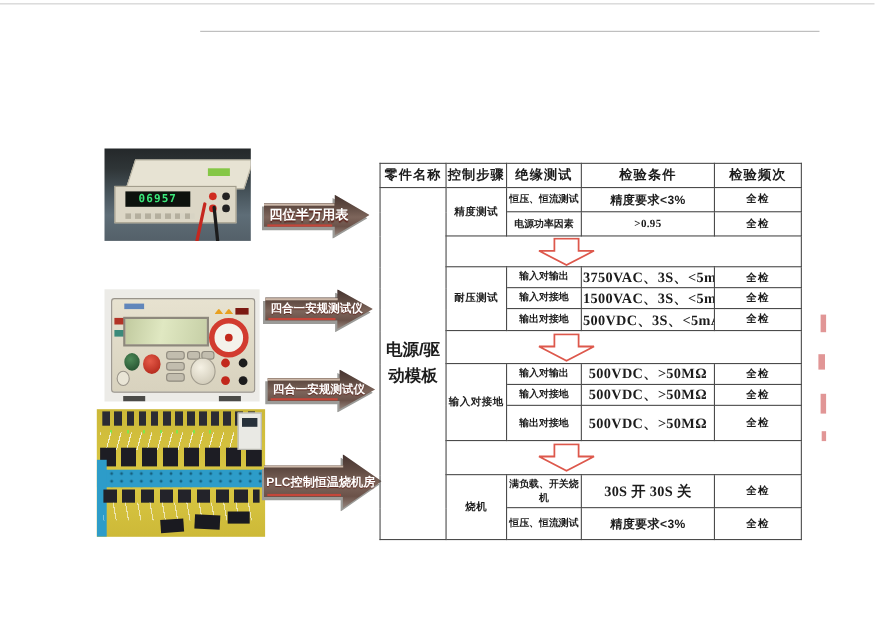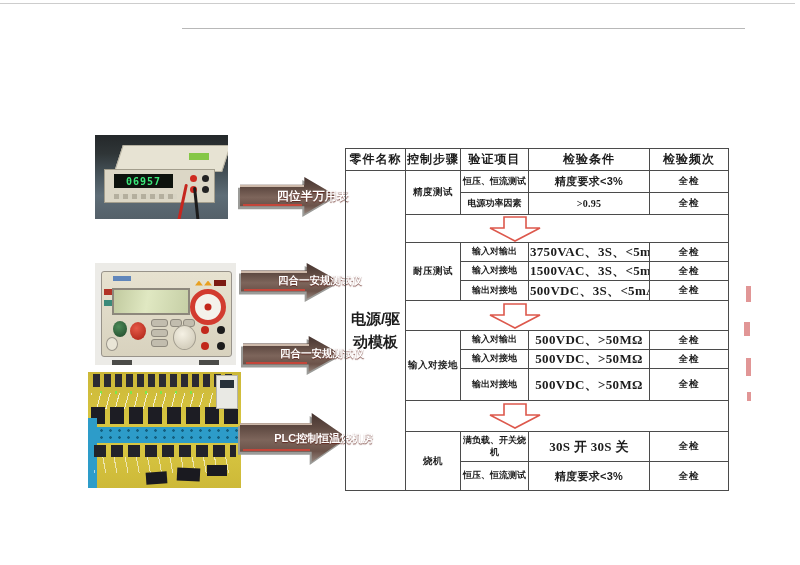--- a/index.html
+++ b/index.html
@@ -82,21 +82,21 @@
   
   .big-arrow{position:absolute;--arr:polygon(0 21%,67% 21%,67% 0,100% 50%,67% 100%,67% 79%,0 79%);}
   .big-arrow .shadow{position:absolute;left:0;top:0;width:100%;height:100%;
     transform:translate(-2px,3px);background:#9b9b98;clip-path:var(--arr);}
   .big-arrow .abody{position:absolute;left:0;top:0;width:100%;height:100%;
     background:linear-gradient(180deg,#463430 0%,#5e4941 28%,#7d655b 55%,#6b5249 78%,#94847c 100%);
     clip-path:var(--arr);}
   .big-arrow .abody::before{content:"";position:absolute;left:0;top:21%;width:67%;height:2px;background:#cdb9aa;}
   .big-arrow .redline{position:absolute;left:3%;width:62%;bottom:22%;height:2px;background:#c4463a;}
   .big-arrow .albl{position:absolute;left:5%;top:50%;transform:translateY(-50%);
-    color:#ffffff;font-weight:bold;white-space:nowrap;text-shadow:0 1px 1px rgba(90,25,18,.8);margin-left:32px;}
+    color:#ffffff;font-weight:bold;white-space:nowrap;text-shadow:0 1px 1px rgba(90,25,18,.8);}
   .arrow1{left:240px;top:177px;width:96px;height:37px;}  .arrow1 .albl{font-size:12px;}
   .arrow2{left:241px;top:263px;width:98px;height:36px;}  .arrow2 .albl{font-size:10.5px;}
   .arrow3{left:243px;top:336px;width:98px;height:36px;}  .arrow3 .albl{font-size:10.5px;}
   .arrow4{left:240px;top:413px;width:107px;height:49px;} .arrow4 .albl{font-size:11px;left:2%;text-align:center;}
 
   
   .tblwrap{position:absolute;left:345px;top:148px;}
   table.insp{border-collapse:collapse;table-layout:fixed;width:383px;
     font-family:"Liberation Sans",sans-serif;color:#1c1c1c;}
   table.insp th,table.insp td{border:1px solid #4b4b4b;padding:0 1px;text-align:center;
@@ -217,21 +217,21 @@
         <col style="width:60px">
           <col style="width:55px">
           <col style="width:68px">
         <col style="width:121px">
           <col style="width:79px">
       </colgroup>
       <tbody>
           <tr class="h22">
         <th>零件名称</th>
         <th>控制步骤</th>
-        <th>验证项目</th>
+        <th>绝缘测试</th>
         <th>检验条件</th>
         <th>检验频次</th>
       </tr>
       <tr class="h22">
         <td class="c-part" rowspan="13">电源/驱动模板</td>
         <td class="c-step" rowspan="2">精度测试</td>
         <td class="c-item">恒压、恒流测试</td>
         <td class="c-cond cn">精度要求&lt;3%</td>
         <td class="c-freq">全检</td>
       </tr>

